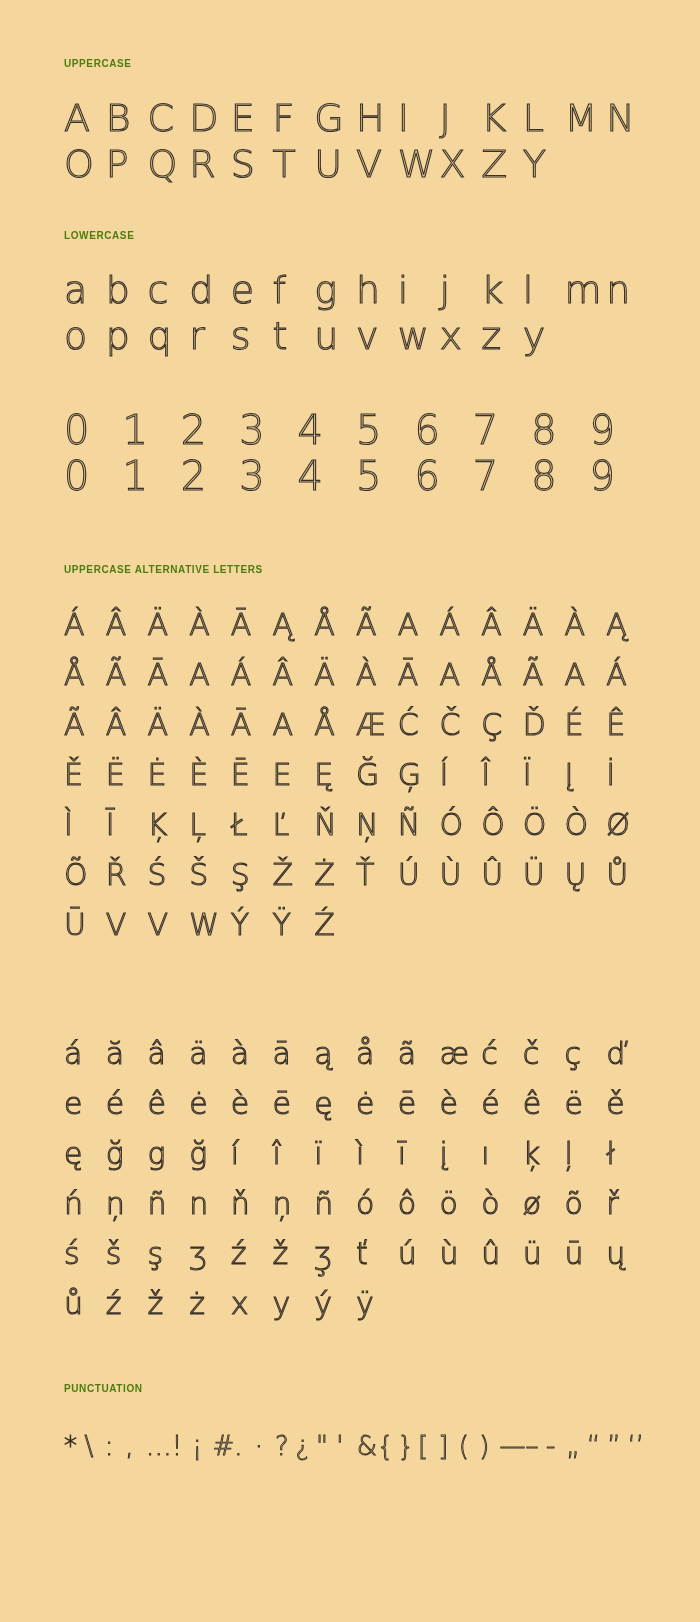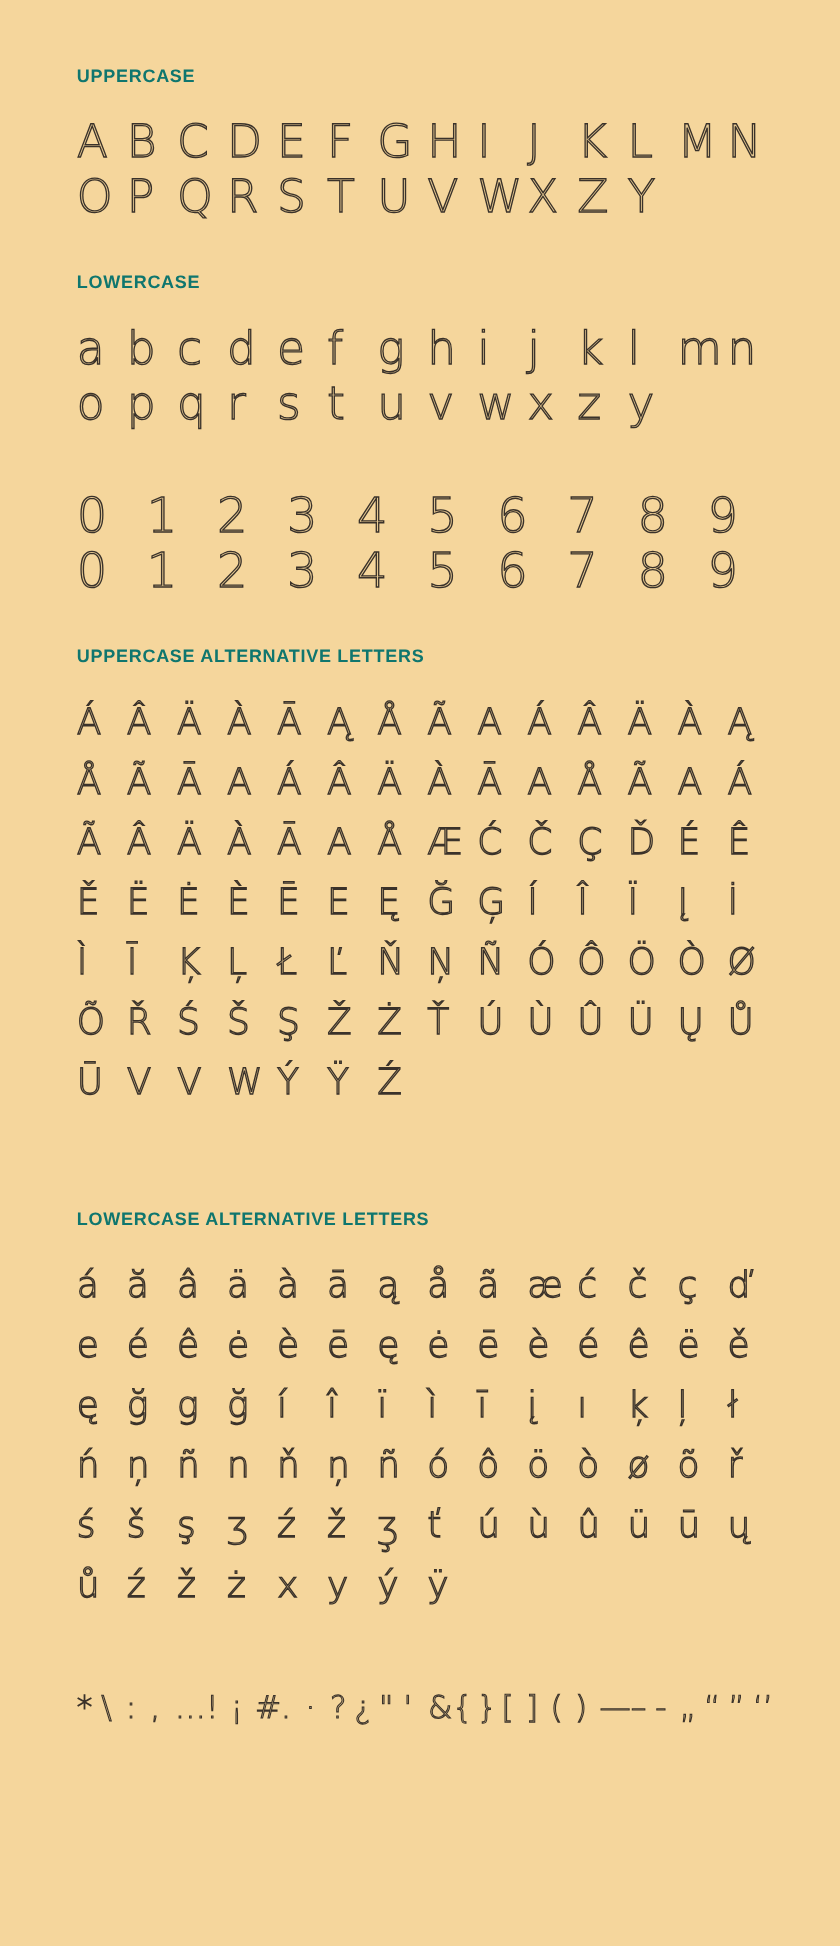--- a/index.html
+++ b/index.html
@@ -15,23 +15,23 @@
   .sheet {
     box-sizing: border-box;
     width: 700px;
     min-height: 1622px;
     padding: 56px 52px 40px 64px;
   }
   .section { display: block; }
   .section-label {
     font-family: "Liberation Sans", sans-serif;
     font-weight: bold;
-    font-size: 15px;
+    font-size: 10px;
     letter-spacing: 0.6px;
-    color: #0f766e;
+    color: #4d7c0f;
     height: 16px;
     line-height: 16px;
     margin-bottom: 24px;
     text-transform: uppercase;
   }
   .glyph-row {
     display: grid;
     width: 100%;
     align-items: baseline;
   }
@@ -41,21 +41,21 @@
     color: #3a322a;
     -webkit-text-fill-color: rgba(58, 50, 42, 0.08);
     -webkit-text-stroke: 1.1px #3a322a;
     text-align: left;
     white-space: nowrap;
   }
   
   .s0 { margin-top: 0; }
   .s1 { margin-top: 40px; }
   .s2 { margin-top: 48px; }
-  .s3 { margin-top: 40px; }
+  .s3 { margin-top: 62px; }
   .s4 { margin-top: 79px; }
   .s5 { margin-top: 50px; }
 
   .s0 .glyph-row, .s1 .glyph-row { height: 46px; }
   .s0 .glyph, .s1 .glyph { font-size: 38px; line-height: 44px; }
   .s2 .glyph-row { height: 46px; }
   .s2 .glyph { font-size: 40px; line-height: 44px; }
   .s3 .glyph-row, .s4 .glyph-row { height: 50px; }
   .s3 .glyph, .s4 .glyph { font-size: 30px; line-height: 46px; }
   .s5 .glyph-row { height: 54px; }
@@ -260,21 +260,20 @@
           <span class="glyph">Ū</span>
           <span class="glyph">V</span>
           <span class="glyph">V</span>
           <span class="glyph">W</span>
           <span class="glyph">Ý</span>
           <span class="glyph">Ÿ</span>
           <span class="glyph">Ź</span>
         </div>
       </section>
       <section class="section s4">
-        <div class="section-label">LOWERCASE ALTERNATIVE LETTERS</div>
         <div class="glyph-row" style="grid-template-columns: repeat(14, 1fr);">
           <span class="glyph">á</span>
           <span class="glyph">ă</span>
           <span class="glyph">â</span>
           <span class="glyph">ä</span>
           <span class="glyph">à</span>
           <span class="glyph">ā</span>
           <span class="glyph">ą</span>
           <span class="glyph">å</span>
           <span class="glyph">ã</span>
@@ -353,20 +352,21 @@
           <span class="glyph">ź</span>
           <span class="glyph">ž</span>
           <span class="glyph">ż</span>
           <span class="glyph">x</span>
           <span class="glyph">y</span>
           <span class="glyph">ý</span>
           <span class="glyph">ÿ</span>
         </div>
       </section>
       <section class="section s5">
+        <div class="section-label">PUNCTUATION</div>
         <div class="glyph-row" style="grid-template-columns: repeat(28, 1fr);">
           <span class="glyph">*</span>
           <span class="glyph">\</span>
           <span class="glyph">:</span>
           <span class="glyph">,</span>
           <span class="glyph">…</span>
           <span class="glyph">!</span>
           <span class="glyph">¡</span>
           <span class="glyph">#</span>
           <span class="glyph">.</span>

